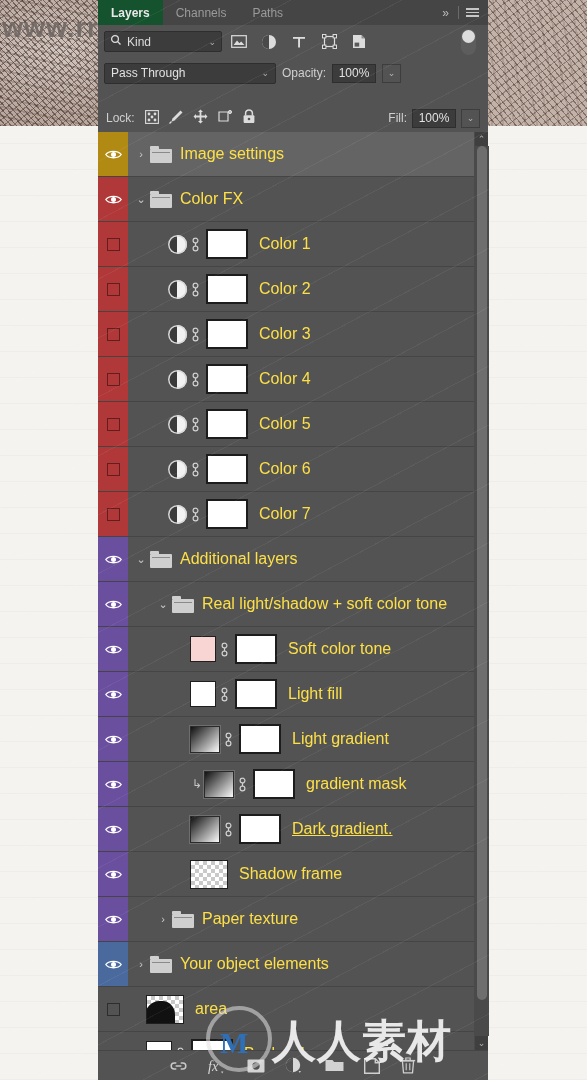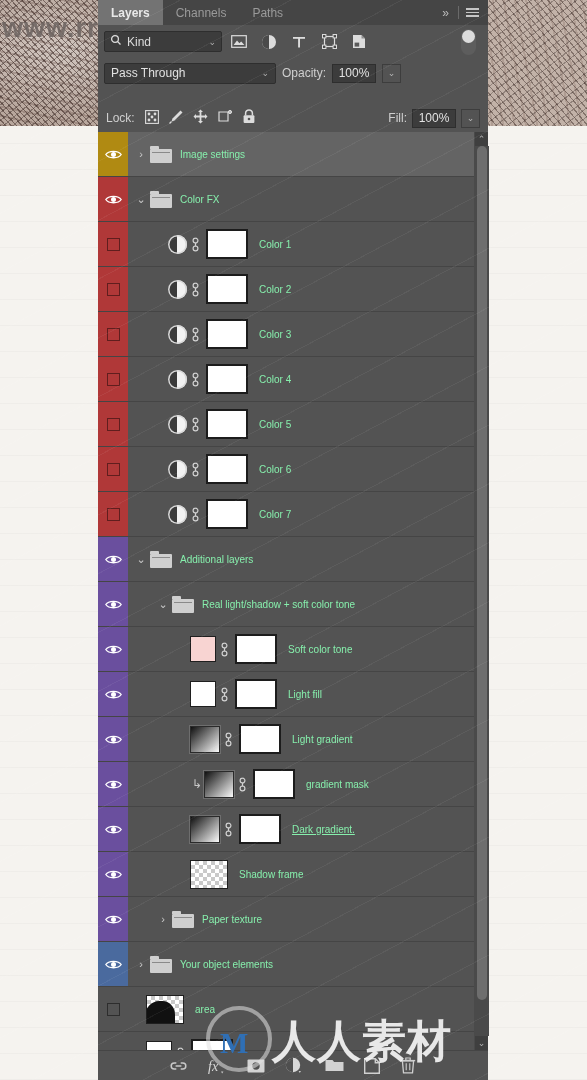--- a/index.html
+++ b/index.html
@@ -60,21 +60,21 @@
   
   .tabstrip {
     height: 25px; background: #454545;
     display: flex; align-items: stretch; position: relative;
     flex: 0 0 25px;
   }
   .tab {
     padding: 0 13px; display: flex; align-items: center;
     font-size: 12px; color: #9a9a9a; cursor: default;
   }
-  .tab.active { background: #737373; color: #e9e9e9; font-weight: bold; }
+  .tab.active { background: #14532d; color: #e9e9e9; font-weight: bold; }
   .tabstrip .spacer { flex: 1; }
   .tab-ctrl {
     display: flex; align-items: center; color: #bdbdbd;
     padding: 0 7px; font-size: 12px;
   }
   .tab-div { width:1px; background:#6a6a6a; margin:6px 2px; }
   .hamburger { display:flex; flex-direction:column; justify-content:center; gap:2px; padding:0 9px 0 5px;}
   .hamburger i { display:block; width:13px; height:1.5px; background:#c6c6c6; }
 
   
@@ -160,21 +160,21 @@
   .twisty {
     width:18px; display:flex; align-items:center; justify-content:center;
     color:#c9c9c9; font-size:11px; flex:0 0 18px;
   }
   .folder {
     width:22px; height:17px; flex:0 0 22px; position:relative; margin-right:8px;
   }
   .folder .tabf { position:absolute; left:0; top:0; width:9px; height:3px; background:#cfcfcf; border-radius:1px 1px 0 0;}
   .folder .bodyf { position:absolute; left:0; top:3px; width:22px; height:14px; background:#cfcfcf; border-radius:1px;}
   .folder .linef { position:absolute; left:2px; top:6px; width:18px; height:1px; background:#8a8a8a;}
-  .name { font-size:10px; color:#86efac; white-space:nowrap; overflow:hidden; }
+  .name { font-size:16px; color:#fde047; white-space:nowrap; overflow:hidden; }
   .name.underline { text-decoration: underline; }
 
   .clip-arrow { width:14px; flex:0 0 14px; color:#c6c6c6; font-size:12px; text-align:center;}
   .thumb {
     width: 38px; height: 29px; flex: 0 0 38px; border:1.5px solid #1f1f1f;
     background:#fff; margin-right:0;
   }
   .thumb.adj {
     width:19px; height:19px; border:none; border-radius:50%;
     background: linear-gradient(90deg, #3a3a3a 0 50%, #f2f2f2 50% 100%);

